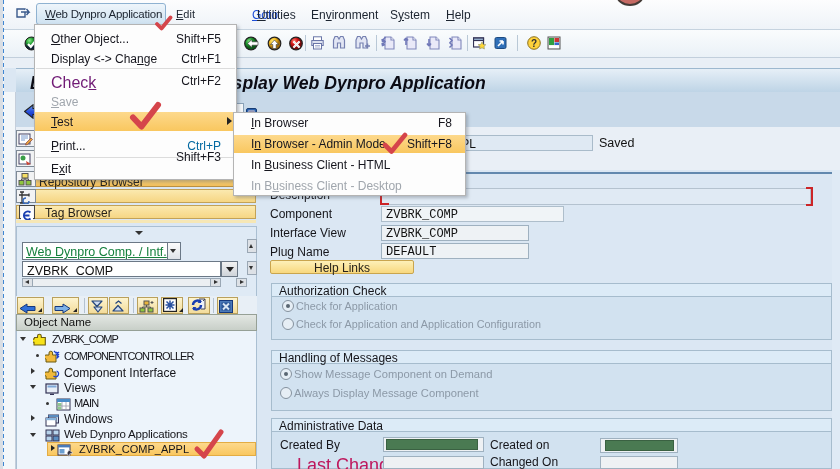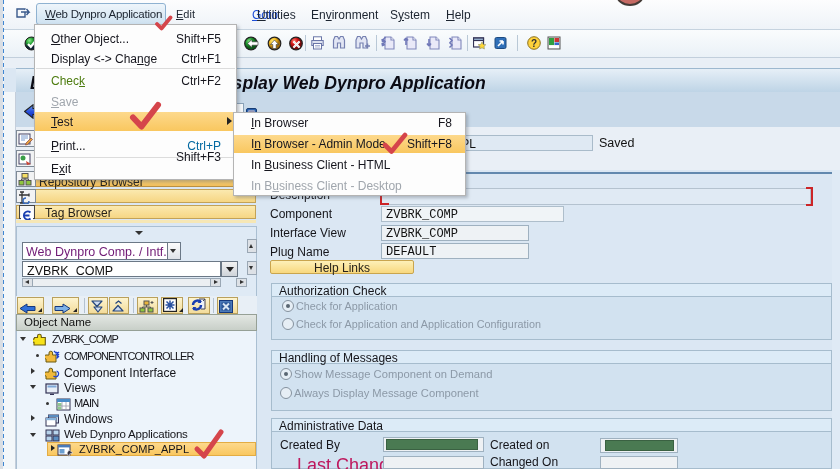--- a/index.html
+++ b/index.html
@@ -212,21 +212,21 @@
 <div style="left:21px;top:207px;width:12px;height:11px;"><svg width="12" height="11">
         <rect x="0" y="0" width="12" height="11" fill="#fff"></rect>
         <path d="M9.5 2.5 A4 4 0 1 0 9.5 8.5 M3 5.5 h5.5" stroke="#1a3fb0" stroke-width="1.8" fill="none"></path>
       </svg></div>
 <div style="left:16px;top:220px;width:240px;height:3px;background:#f6e7b5;"></div>
 
 <div style="left:16px;top:226px;width:241px;height:243px;background:#dfeaf5;border:1px solid #aabfd2;"></div>
 <div style="left:135px;top:231px;width:0;height:0;border-left:4px solid transparent;border-right:4px solid transparent;border-top:4.5px solid #333;"></div>
 
 <div style="left:22px;top:242px;width:159px;height:18px;background:#fff;border:1px solid #6b7886;"></div>
-<div class="t" style="left:26px;top:245px;font-size:12.5px;color:#701a75;">Web Dynpro Comp. / Intf.</div>
+<div class="t" style="left:26px;top:245px;font-size:12.5px;color:#15803d;text-decoration:underline;">Web Dynpro Comp. / Intf.</div>
 <div style="left:167px;top:243px;width:13px;height:16px;background:linear-gradient(#fcfcfc,#dfe3e8);border-left:1px solid #6b7886;"></div>
 <div style="left:170px;top:249px;width:0;height:0;border-left:3.5px solid transparent;border-right:3.5px solid transparent;border-top:4px solid #333;"></div>
 
 <div style="left:22px;top:261px;width:199px;height:16px;background:#fff;border:1px solid #6b7886;overflow:hidden;">
       <span class="t" style="left:4px;top:2px;font-size:12.5px;color:#111;">ZVBRK_COMP</span>
     </div>
 <div style="left:221px;top:261px;width:17px;height:16px;background:linear-gradient(#f2f2f2,#cfd4da);border:1px solid #6b7886;"></div>
 <div style="left:226px;top:267px;width:0;height:0;border-left:4px solid transparent;border-right:4px solid transparent;border-top:5px solid #222;"></div>
 
 <div style="left:22px;top:278px;width:199px;height:9px;background:#eceff2;border:1px solid #9aa7b4;"></div>
@@ -425,21 +425,21 @@
 <div style="left:600px;top:456px;width:78px;height:13px;background:#eef1f4;border:1px solid #9fb1c0;"></div>
 
 <div style="left:832px;top:170px;width:8px;height:299px;background:#dfeaf5;"></div>
 
 <div style="left:34px;top:24px;width:203px;height:156px;background:#fdfdfd;border:1px solid #b4b4b4;box-shadow:2px 2px 3px rgba(80,90,100,0.35);"></div>
 <div class="t" style="left:51px;top:32px;font-size:12px;color:#16161e;"><u>O</u>ther Object...</div>
 <div class="t" style="left:221px;top:32px;font-size:12px;color:#16161e;transform:translateX(-100%);">Shift+F5</div>
 <div class="t" style="left:51px;top:52px;font-size:12px;color:#16161e;">Display &lt;-&gt; Cha<u>n</u>ge</div>
 <div class="t" style="left:221px;top:52px;font-size:12px;color:#16161e;transform:translateX(-100%);">Ctrl+F1</div>
 <div style="left:36px;top:68px;width:199px;height:1px;background:#dcdcdc;"></div>
-<div class="t" style="left:51px;top:74px;font-size:12px;color:#4d7c0f;">Chec<u>k</u></div>
+<div class="t" style="left:51px;top:74px;font-size:16px;color:#701a75;">Chec<u>k</u></div>
 <div class="t" style="left:221px;top:74px;font-size:12px;color:#16161e;transform:translateX(-100%);">Ctrl+F2</div>
 <div class="t" style="left:51px;top:95px;font-size:12px;color:#a0a6ad;"><u>S</u>ave</div>
 <div style="left:35px;top:112px;width:201px;height:19px;background:linear-gradient(#fdd98c,#f9c75f);"></div>
 <div class="t" style="left:51px;top:115px;font-size:12px;color:#16161e;"><u>T</u>est</div>
 <div style="left:227px;top:117px;width:0;height:0;border-top:4.5px solid transparent;border-bottom:4.5px solid transparent;border-left:5px solid #222;"></div>
 <div class="t" style="left:51px;top:139px;font-size:12px;color:#16161e;"><u>P</u>rint...</div>
 <div class="t" style="left:221px;top:139px;font-size:12px;color:#0369a1;transform:translateX(-100%);">Ctrl+P</div>
 <div style="left:36px;top:157px;width:199px;height:1px;background:#dcdcdc;"></div>
 <div class="t" style="left:51px;top:162px;font-size:12px;color:#16161e;">E<u>x</u>it</div>
 <div class="t" style="left:221px;top:150px;font-size:12px;color:#16161e;transform:translateX(-100%);">Shift+F3</div>

